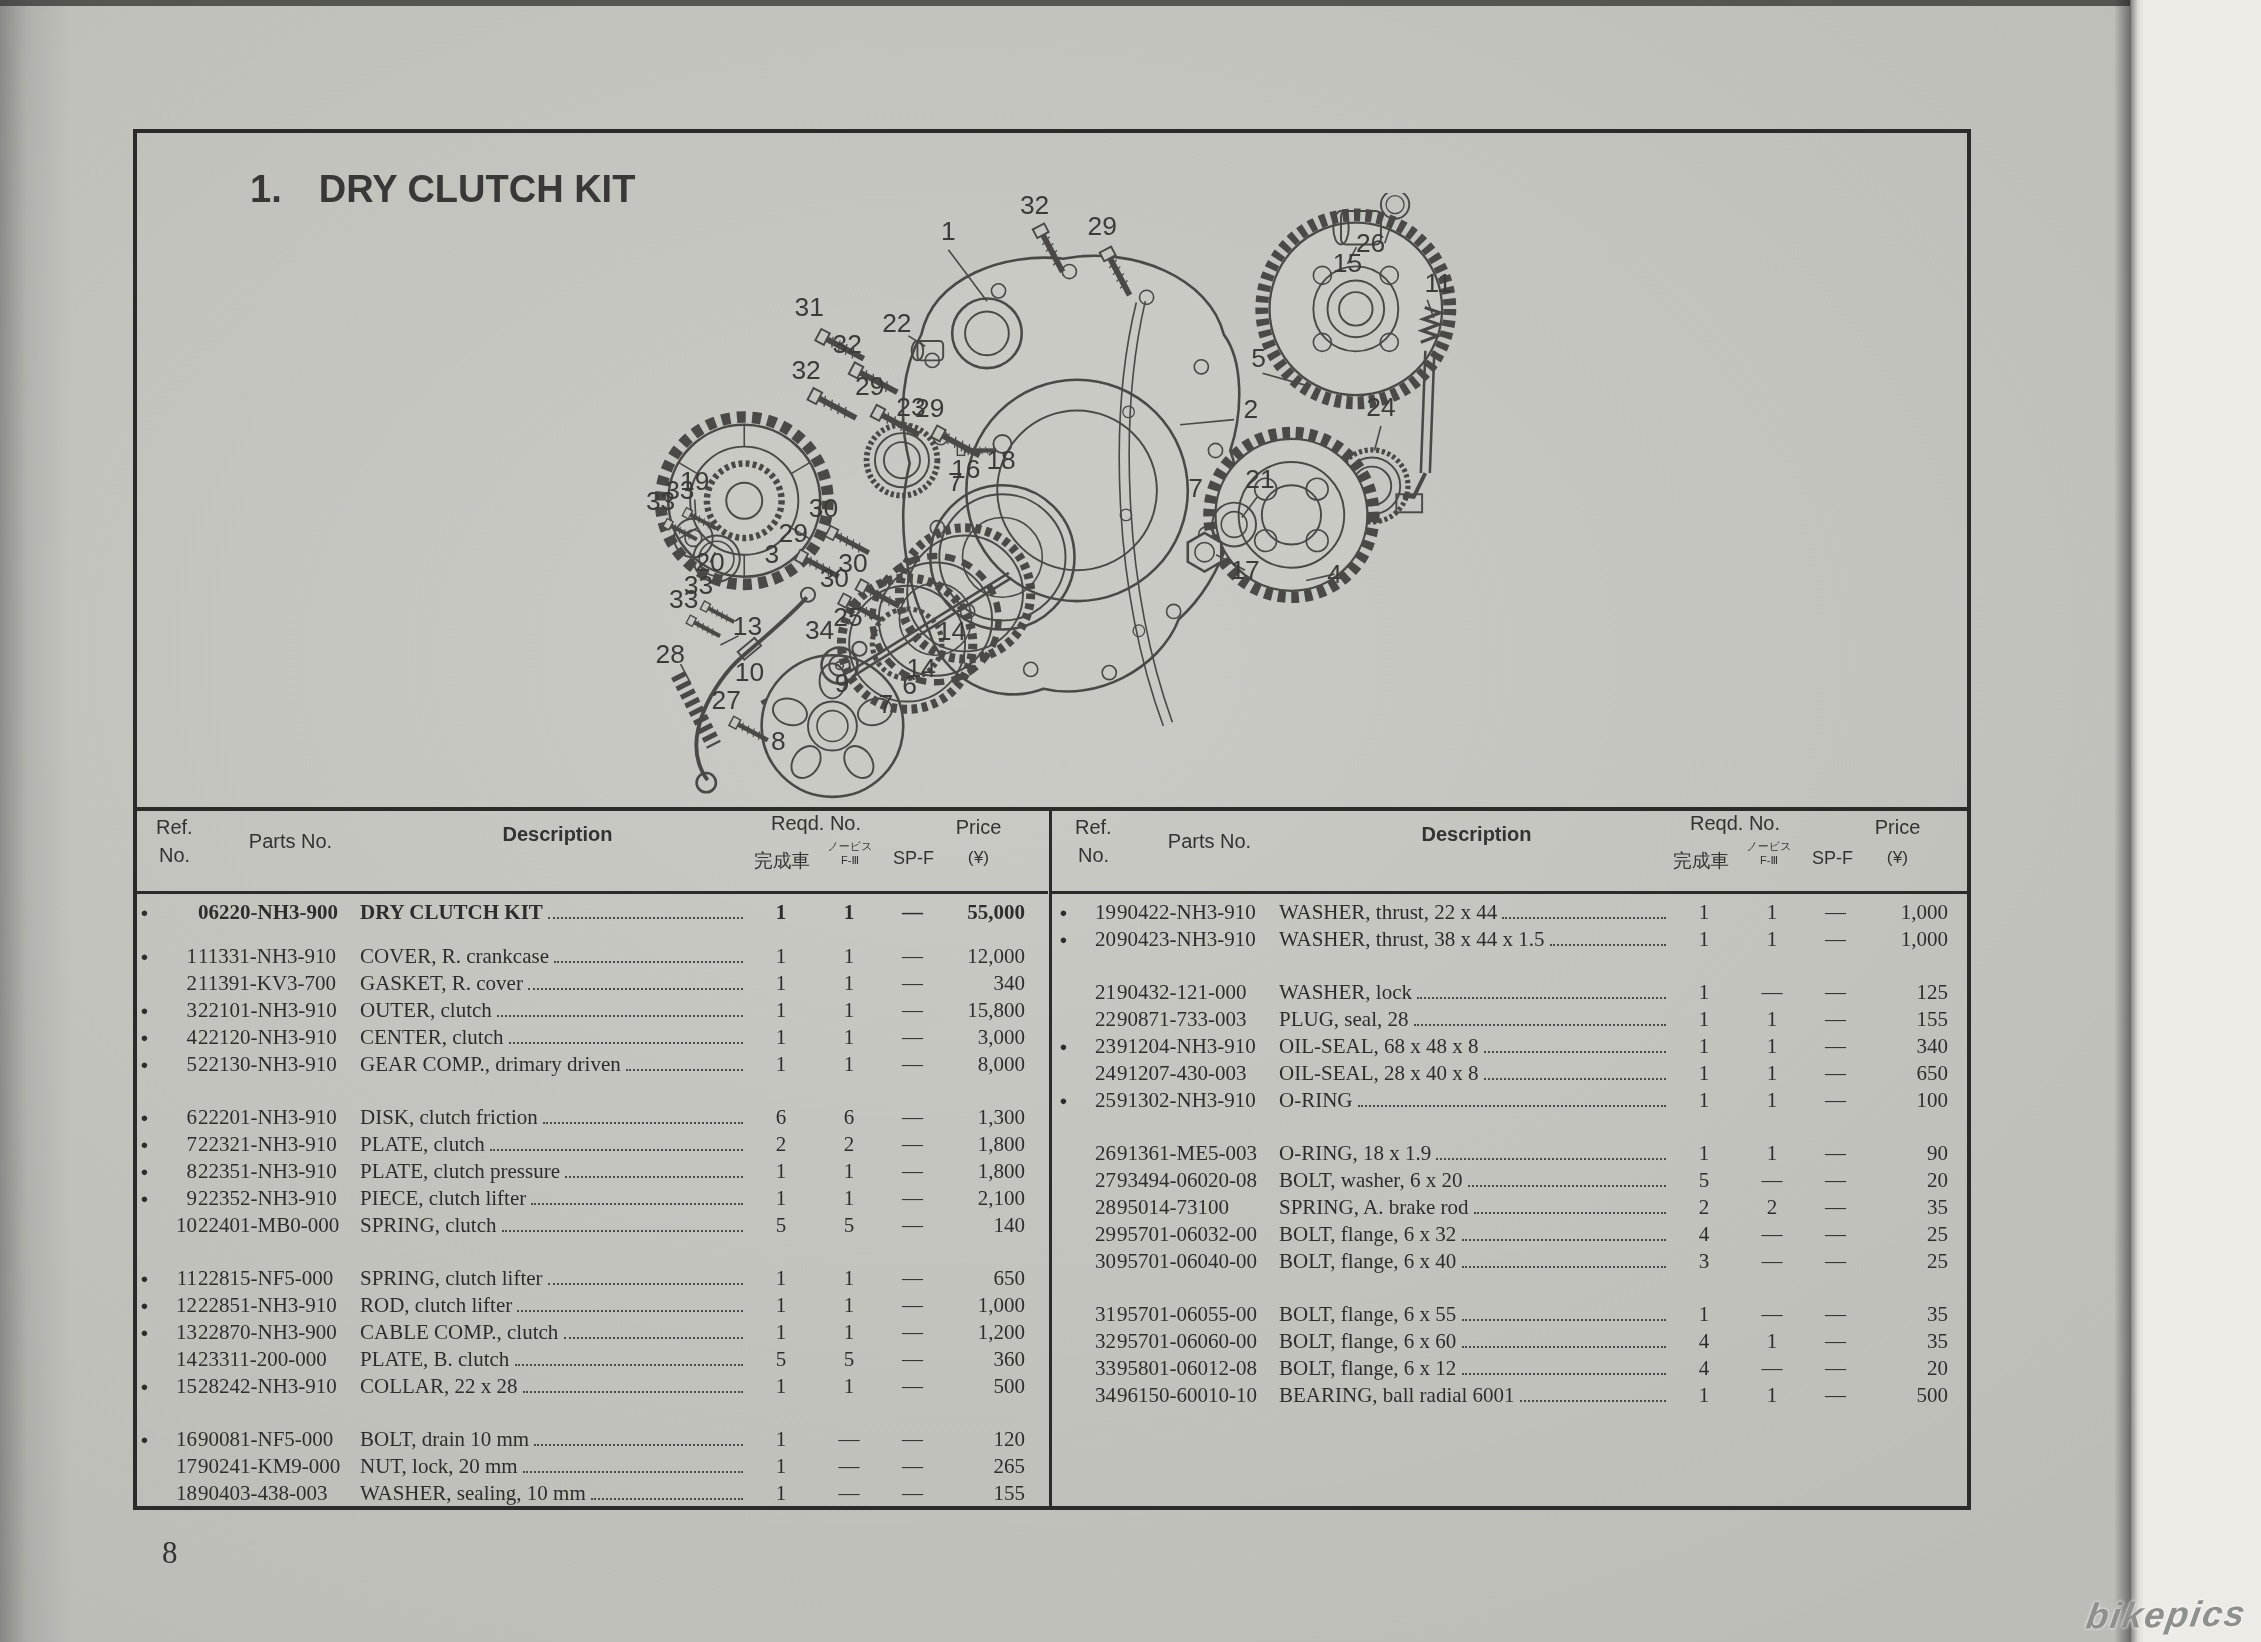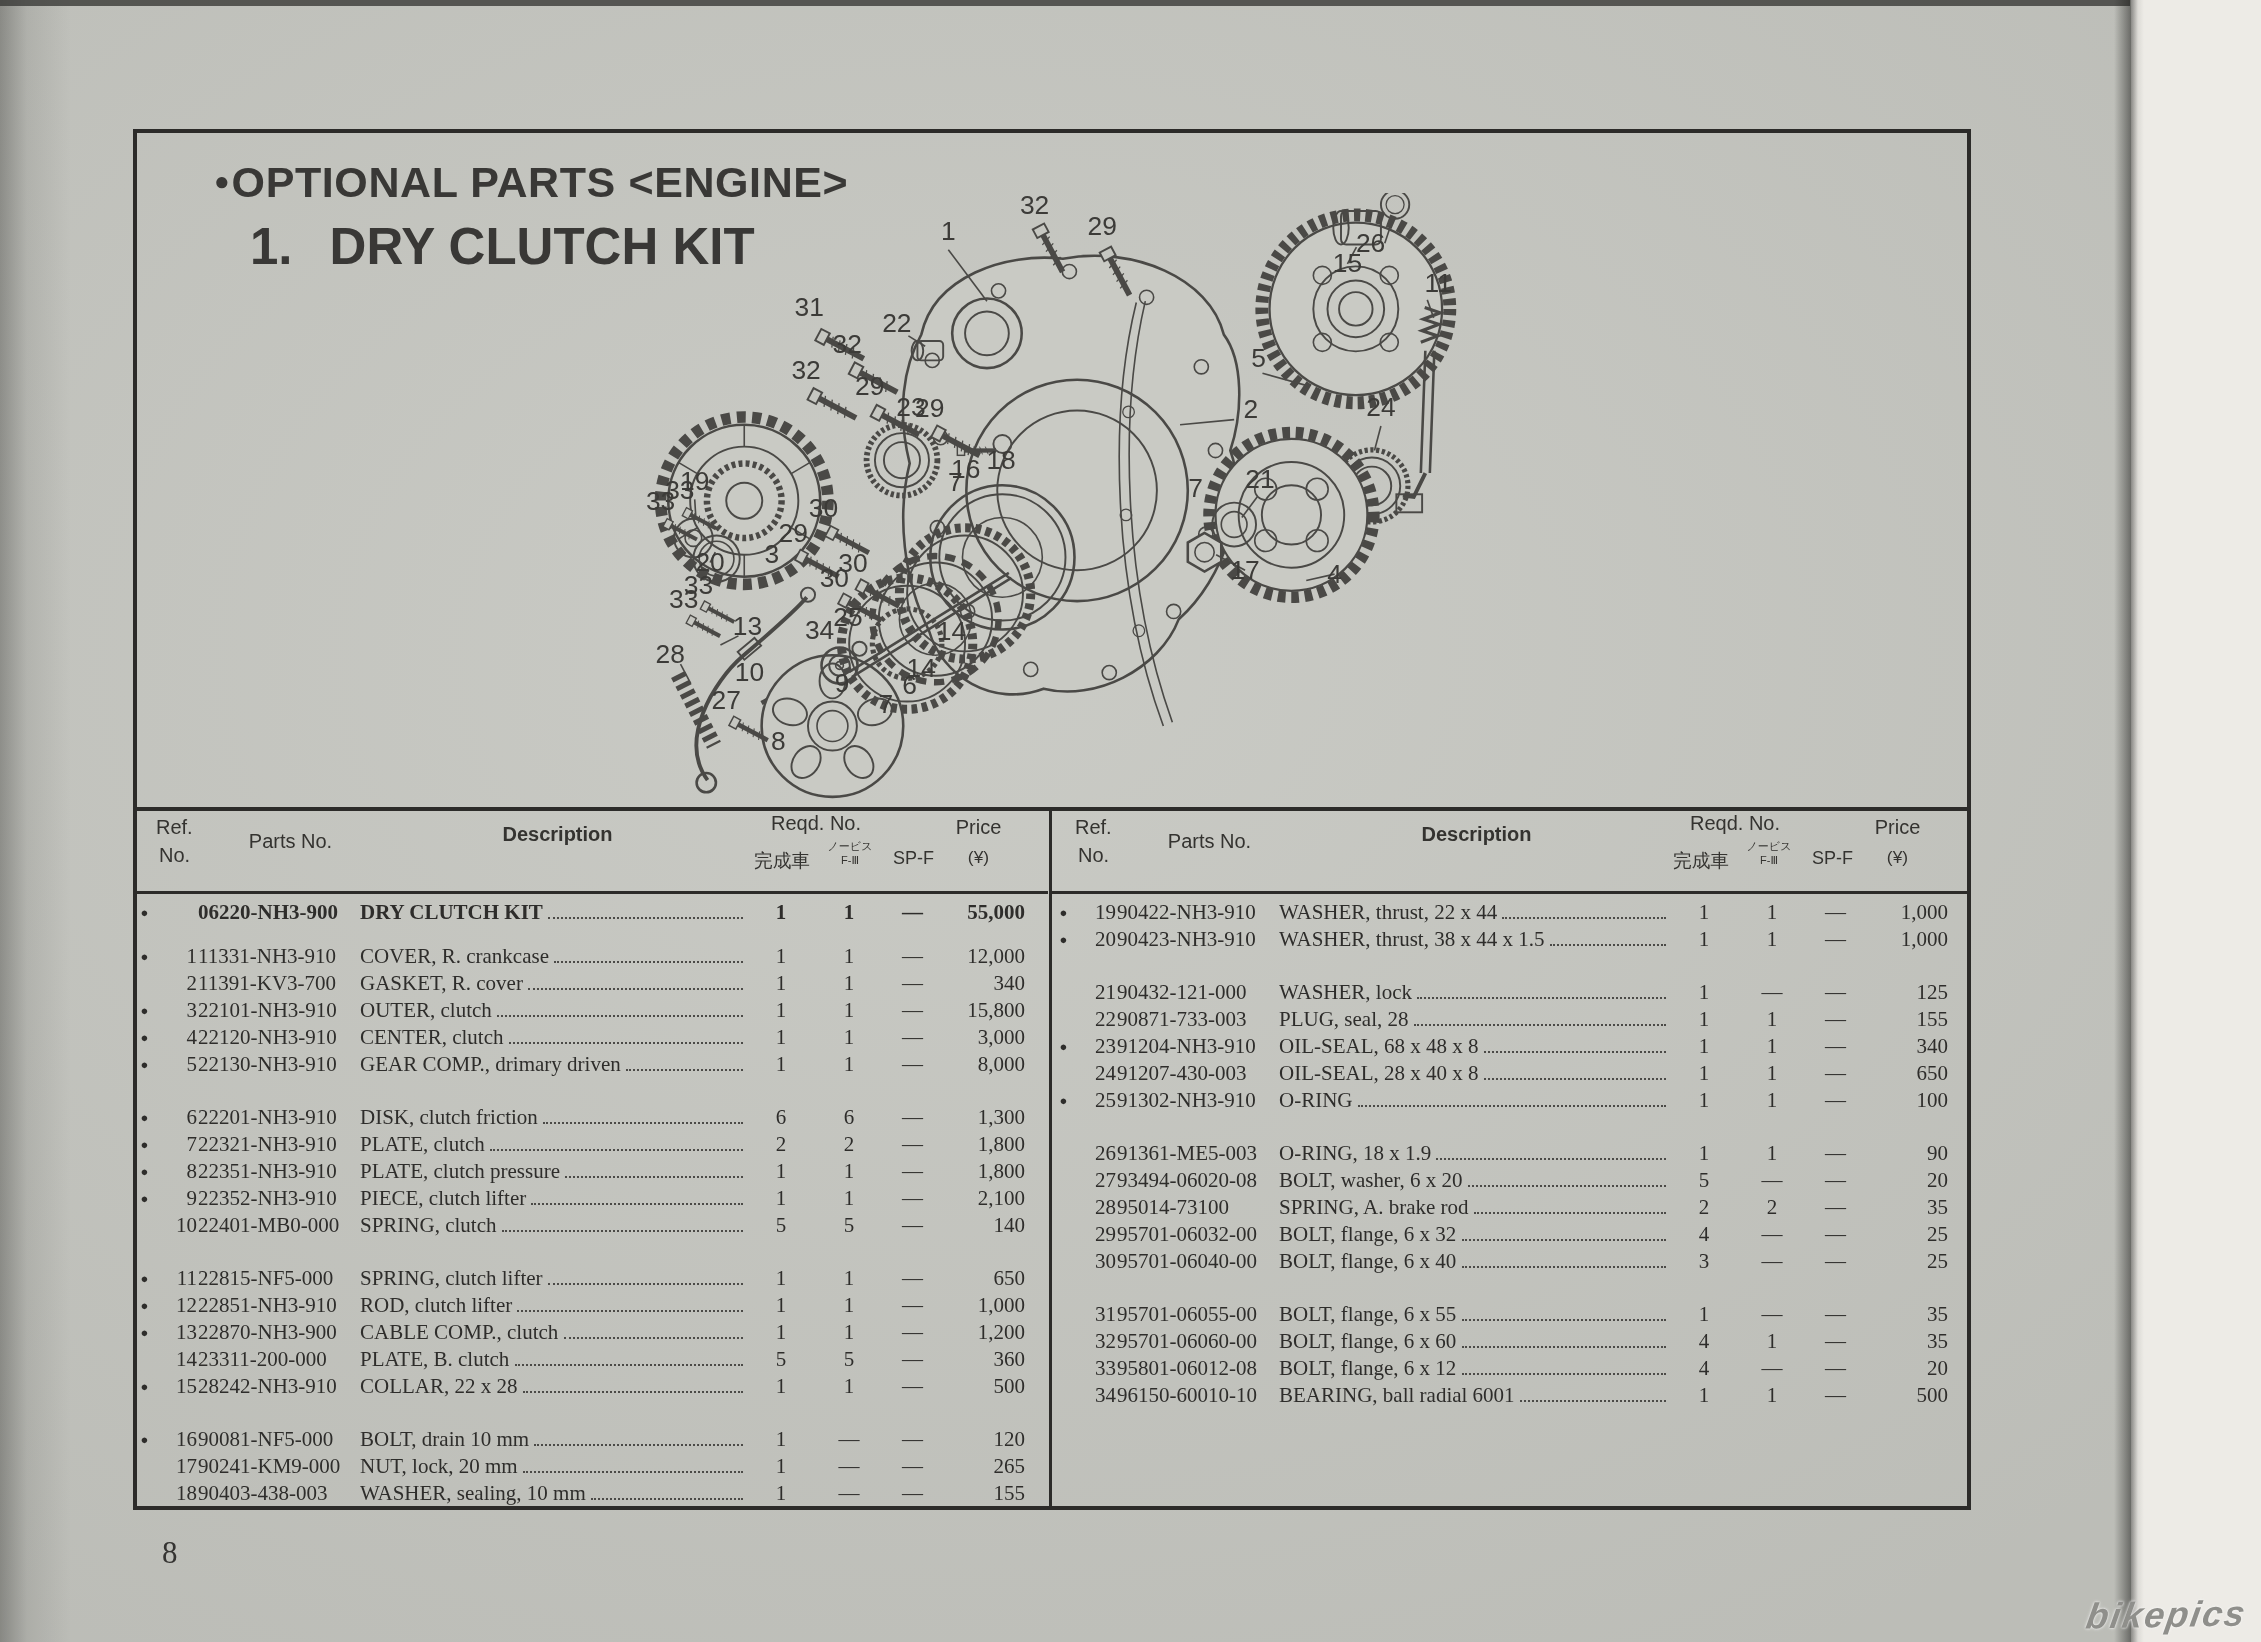--- a/index.html
+++ b/index.html
@@ -24,21 +24,21 @@
     background:linear-gradient(to right, rgba(0,0,0,0), rgba(28,28,26,.50) 55%, rgba(28,28,26,.08) 80%, rgba(0,0,0,0));
   }
   
   .frame{
     position:absolute;left:133px;top:129px;width:1838px;height:1381px;
     border:4.5px solid #2c2b29;box-sizing:border-box;
   }
   .title-block{position:absolute;left:77px;top:24.5px;color:#393836;}
   .title-line1{font-size:43px;font-weight:700;letter-spacing:0.6px;white-space:nowrap;}
   .title-bullet{font-size:26px;vertical-align:6.4px;margin-right:1.3px;}
-  .title-line2{font-size:51px;font-weight:700;margin-top:10.3px;margin-left:36px;white-space:nowrap;}
+  .title-line2{font-size:38px;font-weight:700;margin-top:10.3px;margin-left:36px;white-space:nowrap;}
   .title-num{margin-right:37px;}
 
   
   svg.diagram{position:absolute;left:612px;top:193px;width:1037px;height:618px;}
   .callout{font-family:"Liberation Sans",sans-serif;font-size:41px;font-weight:500;fill:#3c3b38;}
 
   
   .table-top-rule{position:absolute;left:133px;top:807px;width:1838px;height:3.9px;background:#2c2b29;}
   .table-divider{position:absolute;left:1049px;top:807px;width:3.2px;height:702px;background:#2c2b29;}
   .panel{position:absolute;top:807px;height:896px;color:#2e2d2b;}
@@ -89,21 +89,20 @@
   }
 </style>
 </head>
 <body>
 
 <div class="paper">
   <div class="paper-top-edge"></div>
 
   <div class="frame">
     <div class="title-block">
-      <div class="title-line1"><span class="title-bullet">●</span><span>OPTIONAL PARTS &lt;ENGINE&gt;</span></div>
       <div class="title-line2"><span class="title-num">1.</span><span>DRY CLUTCH KIT</span></div>
     </div>
   </div>
 
   <svg class="diagram" viewBox="950 300 1610 960">
     <defs>
       <g id="bolt">
         <rect x="0" y="-10" width="15" height="20" fill="#c6c7c1" stroke="#4a4946" stroke-width="3"></rect>
         <line x1="15" y1="0" x2="80" y2="0" stroke="#4a4946" stroke-width="9"></line>
         <path d="M22,-8 l6,16 M34,-8 l6,16 M46,-8 l6,16 M58,-8 l6,16" stroke="#4a4946" stroke-width="2" fill="none"></path>

